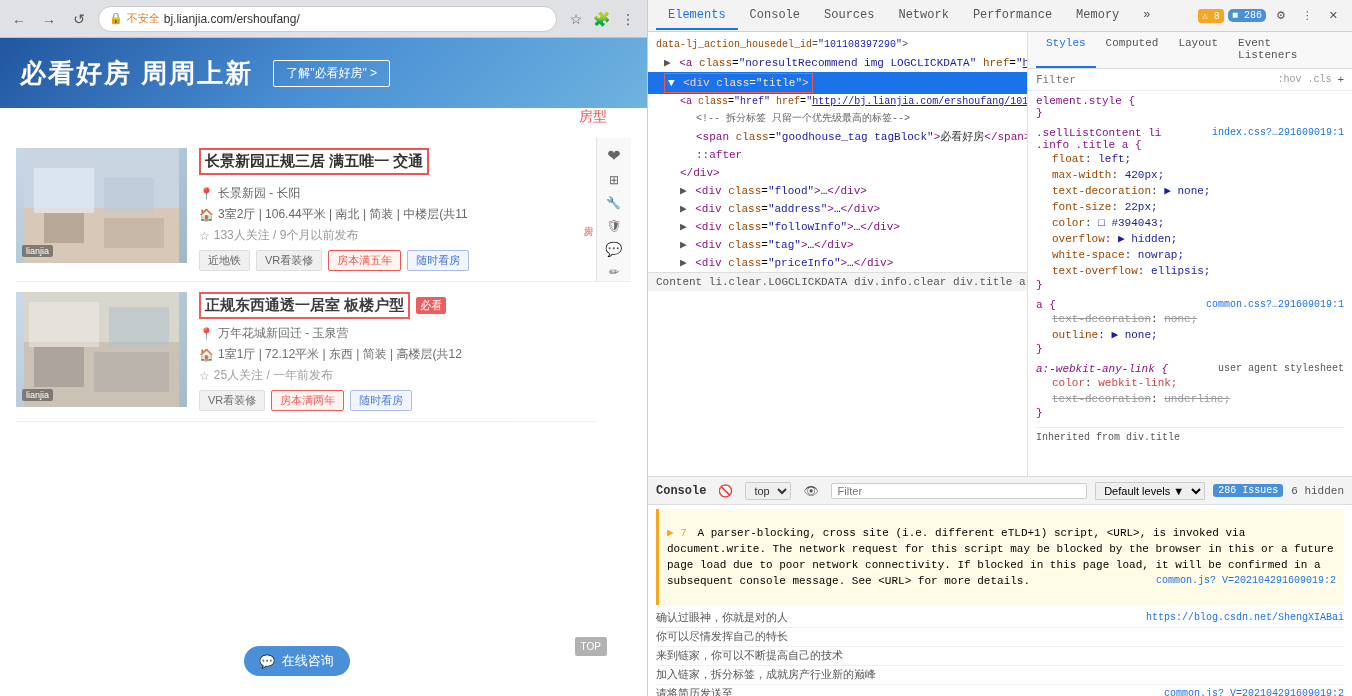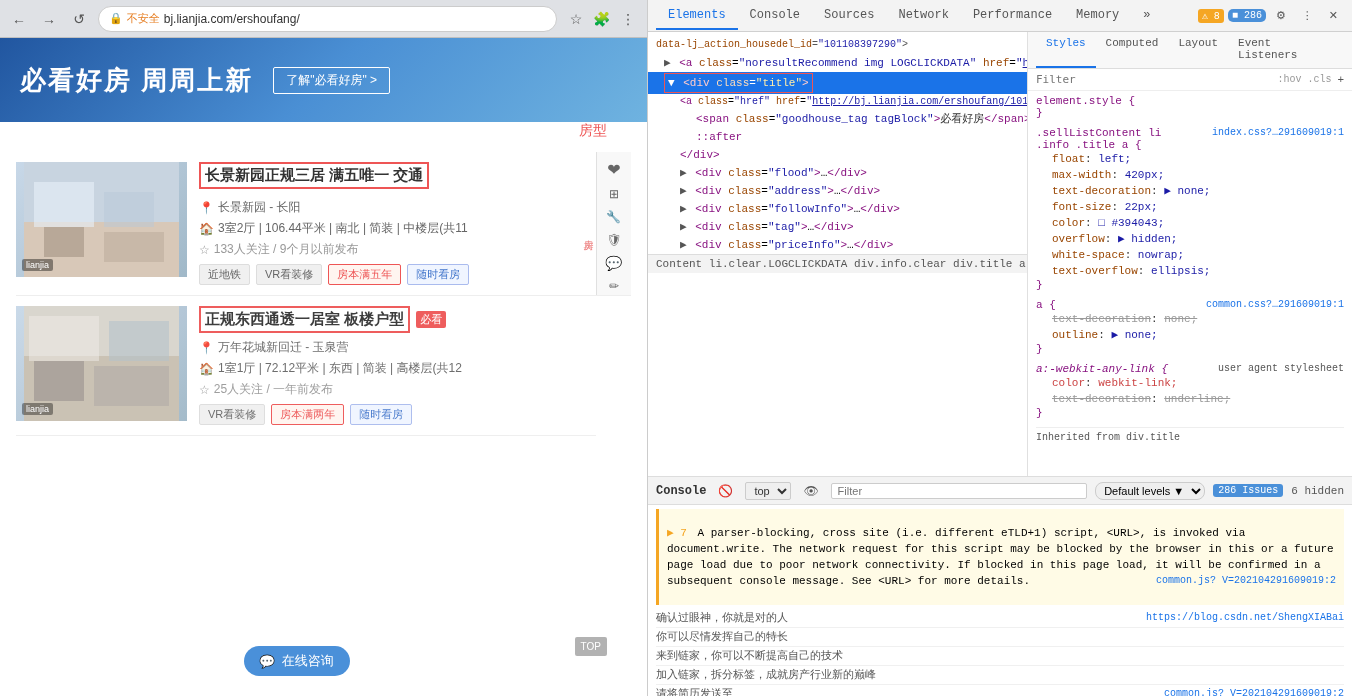--- a/index.html
+++ b/index.html
@@ -51,21 +51,21 @@
     #page-content {
       flex: 1;
       overflow: hidden;
       background: #fff;
       position: relative;
     }
 
     
     #banner {
       background: linear-gradient(135deg, #2156a0 0%, #4a8fd4 50%, #6fb3e0 100%);
-      height: 84px;
+      height: 70px;
       display: flex;
       align-items: center;
       padding: 0 20px;
       gap: 20px;
     }
     #banner-title {
       color: #fff;
       font-size: 26px;
       font-weight: bold;
       letter-spacing: 2px;
@@ -429,21 +429,21 @@
     .console-filter-input {
       flex: 1;
       border: 1px solid #ccc;
       border-radius: 2px;
       padding: 1px 6px;
       font-size: 11px;
     }
     .console-level-select {
       font-size: 11px;
       border: 1px solid #ccc;
-      border-radius: 8px;
+      border-radius: 1px;
       padding: 1px 4px;
     }
     .console-issues-badge {
       background: #4a90d9;
       color: #fff;
       border-radius: 3px;
       padding: 1px 5px;
       font-size: 10px;
     }
     .console-hidden { font-size: 11px; color: #555; }
@@ -667,20 +667,23 @@
         <span class="collapse-arrow">▶</span> <span class="tag-name">&lt;a</span> <span class="attr-name">class</span>=<span class="attr-value">"noresultRecommend img LOGCLICKDATA"</span> <span class="attr-name">href</span>=<span class="attr-value">"<span style="color:#1a1aa6;text-decoration:underline;">http://bj.lianjia.com/ershoufang/101108397290.html</span>"</span> = = = = &gt;…
       </div>
       <div class="dom-line selected" style="padding-left:16px;">
         <span style="border:1px solid #e55;padding:1px 3px;display:inline-block;">
           <span class="collapse-arrow" style="color:#fff;">▼</span> <span style="color:#ffcccc;">&lt;div</span> <span style="color:#ffddbb;">class</span>=<span style="color:#ffeeaa;">"title"</span><span style="color:#ffcccc;">&gt;</span>
         </span>
       </div>
       <div class="dom-line" style="padding-left:32px;font-size:10px;line-height:14px;">
         <span class="tag-name">&lt;a</span> <span class="attr-name">class</span>=<span class="attr-value">"href"</span> <span class="attr-name">href</span>=<span class="attr-value">"<span style="color:#1a1aa6;text-decoration:underline;">http://bj.lianjia.com/ershoufang/101108397290.html</span>"</span> = = = =  &gt;
       </div>
+      <div class="dom-line" style="padding-left:48px;color:#666;font-size:10px;">
+        &lt;!-- 拆分标签 只留一个优先级最高的标签--&gt;
+      </div>
       <div class="dom-line" style="padding-left:48px;">
         <span class="tag-name">&lt;span</span> <span class="attr-name">class</span>=<span class="attr-value">"goodhouse_tag tagBlock"</span><span class="tag-name">&gt;</span><span class="dom-text">必看好房</span><span class="tag-name">&lt;/span&gt;</span>
       </div>
       <div class="dom-line" style="padding-left:48px;color:#881280;">
         ::after
       </div>
       <div class="dom-line" style="padding-left:32px;">
         <span class="tag-name">&lt;/div&gt;</span>
       </div>
       <div class="dom-line" style="padding-left:32px;">

